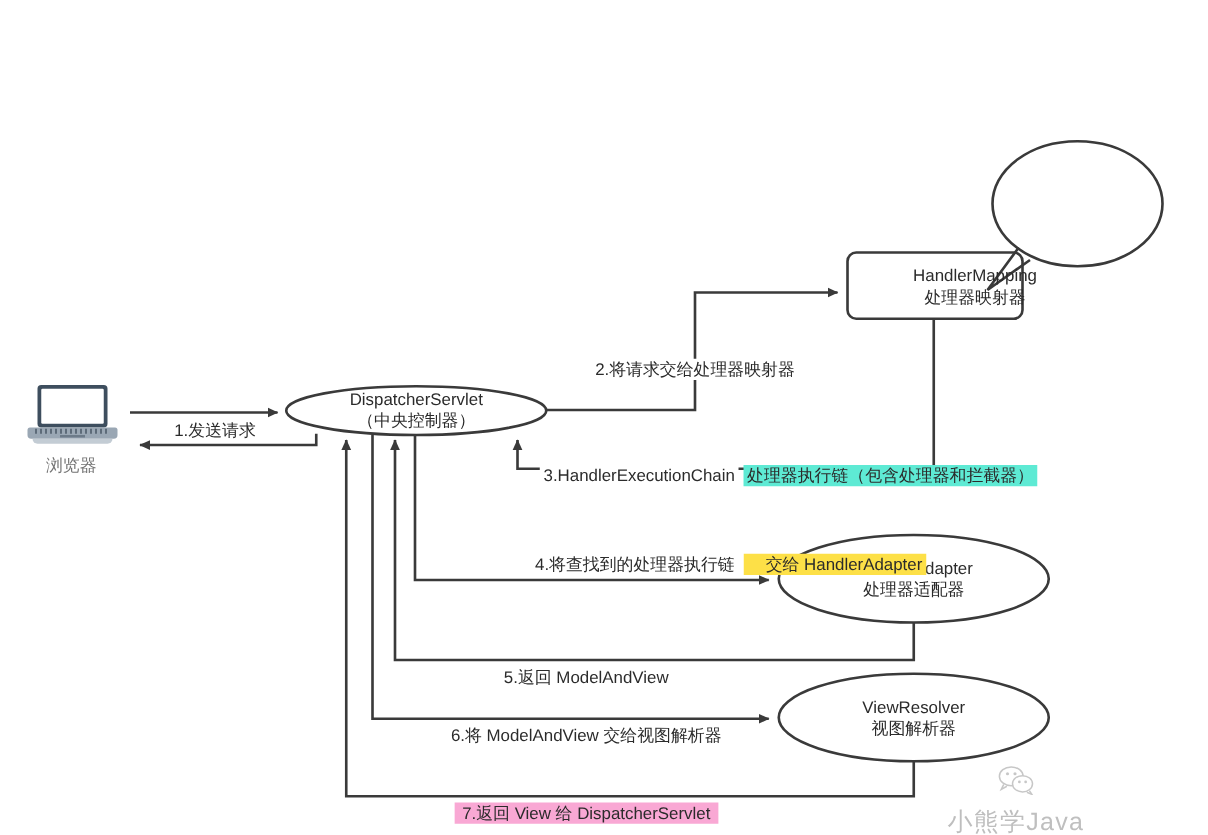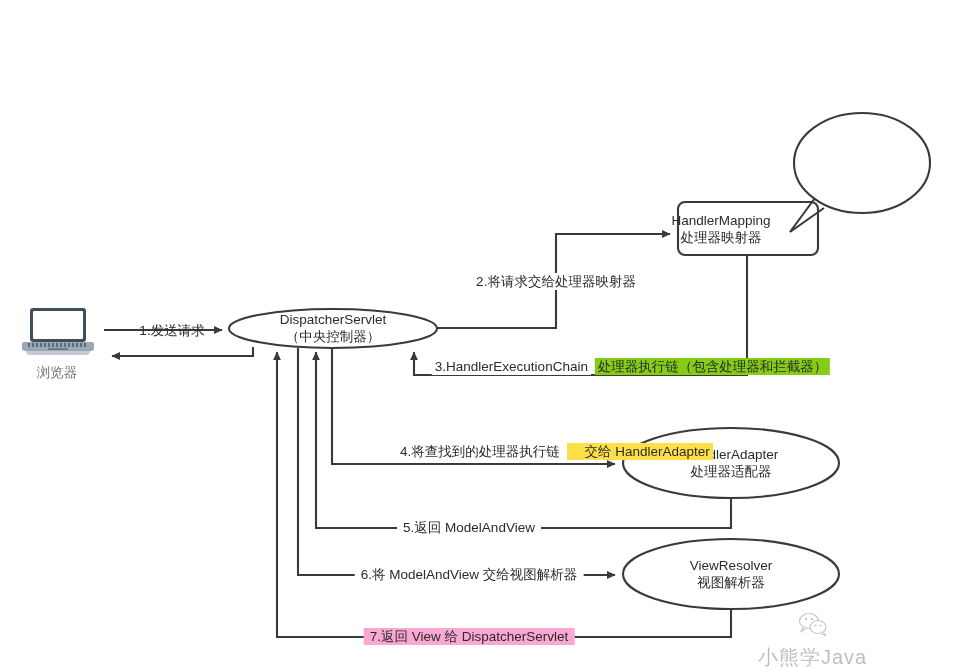--- a/index.html
+++ b/index.html
@@ -1,21 +1,21 @@
 <!DOCTYPE html>
 <html><head>
 <meta charset="utf-8">
 <style>
   html,body{margin:0;padding:0;background:#ffffff;}
   body{width:966px;height:668px;position:relative;overflow:hidden;
        font-family:"Liberation Sans","DejaVu Sans",sans-serif;color:#2b2b2b;}
   #canvas{position:absolute;left:0;top:0;width:966px;height:668px;}
   svg.layer{position:absolute;left:0;top:0;width:966px;height:668px;pointer-events:none;}
   .lbl{position:absolute;font-size:13.5px;color:#2b2b2b;white-space:nowrap;line-height:17px;}
-  .lbl.ctr{transform:translateX(-50%);text-align:left;}
+  .lbl.ctr{transform:translateX(-50%);text-align:left;margin-top:14px;}
   .nodetext{position:absolute;text-align:center;font-size:13.5px;line-height:17px;
             color:#2b2b2b;white-space:nowrap;transform:translate(-50%,-50%);}
   .nodetext .en{display:block;}
   .nodetext .cn{display:block;}
   #browser-label{position:absolute;left:57px;top:364px;transform:translateX(-50%);
                  font-size:13.5px;color:#737373;}
   
   #laptop{position:absolute;left:22px;top:308px;width:72px;height:50px;}
   #laptop .lid{position:absolute;left:8px;top:0;width:56px;height:34px;
                background:#3e4e5e;border-radius:3px;}
@@ -84,21 +84,21 @@
     <div class="pad"></div>
     <div class="foot"></div>
   </div>
   <div id="browser-label">浏览器</div>
 
   <div class="nodetext" style="left:333px;top:328px;">
     <span class="en">DispatcherServlet</span>
     <span class="cn">（中央控制器）</span>
   </div>
 
-  <div class="nodetext" style="left:721px;top:229px;">
+  <div class="nodetext" style="left:780px;top:229px;">
     <span class="en">HandlerMapping</span>
     <span class="cn">处理器映射器</span>
   </div>
 
   <div class="nodetext" style="left:731px;top:463px;">
     <span class="en">HandlerAdapter</span>
     <span class="cn">处理器适配器</span>
   </div>
 
   <div class="nodetext" style="left:731px;top:574px;">
@@ -107,25 +107,25 @@
   </div>
 
 
   <div class="lbl ctr" style="left:172px;top:322px;">1.发送请求</div>
 
 
   <div class="lbl ctr" style="left:556px;top:273px;background:#fff;padding:0 4px;">2.将请求交给处理器映射器</div>
 
   <div class="lbl ctr" style="left:631px;top:358px;">
     <div style="background:#fff;padding:0 3px;display:inline-block;">3.HandlerExecutionChain</div>
-    <div style="background:#84cc16;padding:0 3px;display:inline-block;">处理器执行链（包含处理器和拦截器）</div>
+    <div style="background:#5eead4;padding:0 3px;display:inline-block;">处理器执行链（包含处理器和拦截器）</div>
   </div>
 
   <div class="lbl" style="left:397px;top:443px;">
-    <div style="background:#fff;padding:0 3px;display:inline-block;">4.将查找到的处理器执行链</div>
+    <div style="background:#fff;padding:0 3px;display:inline-block;margin-left:28px;">4.将查找到的处理器执行链</div>
     <div style="background:#fde047;padding:0 3px 0 18px;display:inline-block;">交给 HandlerAdapter</div>
   </div>
 
   <div class="lbl ctr" style="left:469px;top:519px;background:#fff;padding:0 6px;">5.返回 ModelAndView</div>
 
   <div class="lbl ctr" style="left:469px;top:566px;background:#fff;padding:0 6px;">6.将 ModelAndView 交给视图解析器</div>
 
   <div class="lbl ctr" style="left:469px;top:628px;background:#f9a8d4;padding:0 6px;">7.返回 View 给 DispatcherServlet</div>
 
   <div id="watermark">

